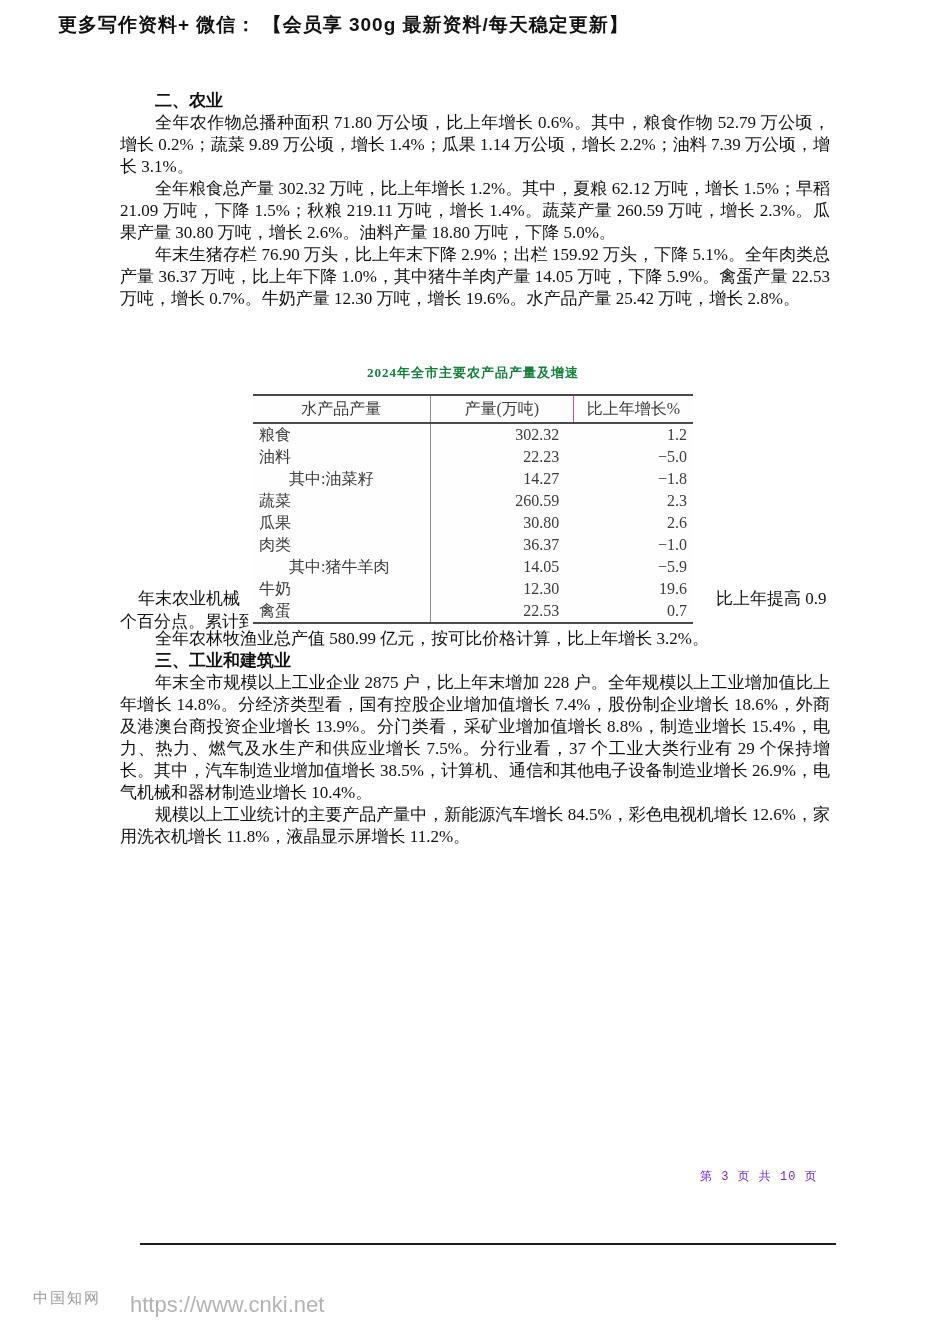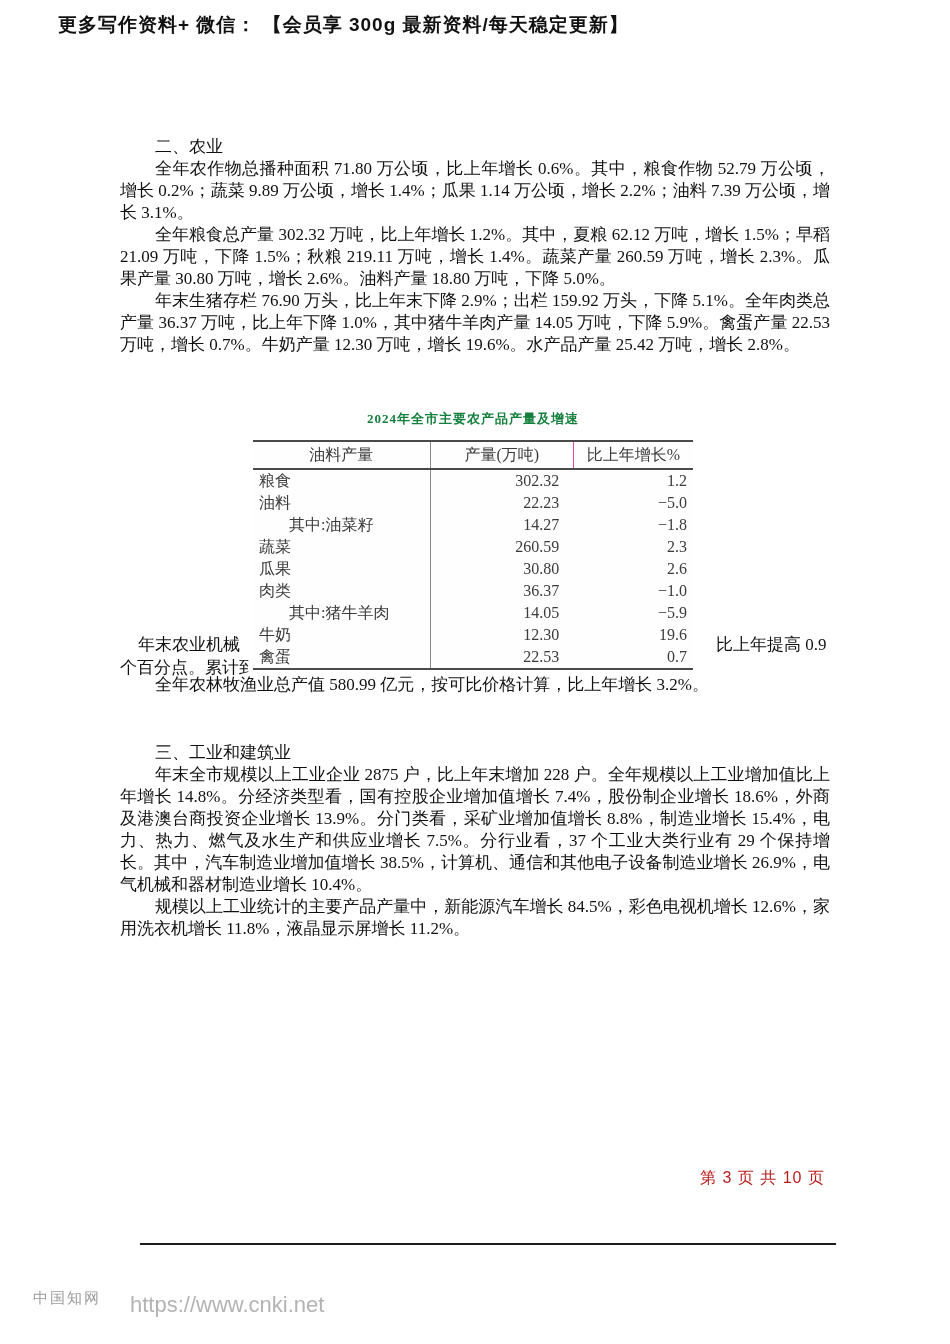--- a/index.html
+++ b/index.html
@@ -25,21 +25,21 @@
   .content {
     position: absolute;
     left: 120px;
     top: 90px;
     width: 710px;
     font-size: 17px;
     line-height: 22px;
     text-align: justify;
   }
   .content p { margin: 0; text-indent: 35px; }
-  .sec-heading { font-weight: normal; text-indent: 35px; margin-top: 46px; }
+  .sec-heading { font-weight: bold; text-indent: 35px; }
   
   .figure-wrap {
     position: relative;
     height: 274px;
     margin-top: 44px;
   }
   .figure-title {
     position: absolute;
     left: 133px;
     top: 8px;
@@ -89,23 +89,23 @@
     z-index: 1;
   }
   .frag-l1 { left: 18px;  top: 234px; width: 102px; }
   .frag-r1 { left: 596px; top: 234px; }
   .frag-l2 { left: 0;     top: 257px; width: 130px; }
   
   .page-info {
     position: absolute;
     left: 700px;
     top: 1168px;
-    font-size: 16px;
-    font-family: Liberation Sans, sans-serif;
-    color: #b91c1c;
+    font-size: 12px;
+    font-family: Liberation Mono, monospace;
+    color: #6d28d9;
     letter-spacing: 1px;
   }
   .bottom-rule {
     position: absolute;
     left: 140px;
     top: 1243px;
     width: 696px;
     height: 2px;
     background: #1c1c1c;
   }
@@ -142,21 +142,21 @@
 
     <div class="figure-wrap">
       <span class="frag frag-l1">年末农业机械</span>
       <span class="frag frag-r1">比上年提高 0.9</span>
       <span class="frag frag-l2">个百分点。累计到</span>
 
       <div class="figure-title">2024年全市主要农产品产量及增速</div>
       <table class="agri-table">
         <thead>
           <tr>
-            <th class="c1">油料产量</th>
+            <th class="c1">水产品产量</th>
             <th class="c2">产量(万吨)</th>
             <th class="c3">比上年增长%</th>
           </tr>
         </thead>
         <tbody id="agri-table-body">
             <tr>
               <td class="c1">粮食</td>
               <td class="c2">302.32</td>
               <td class="c3">1.2</td>
             </tr>

